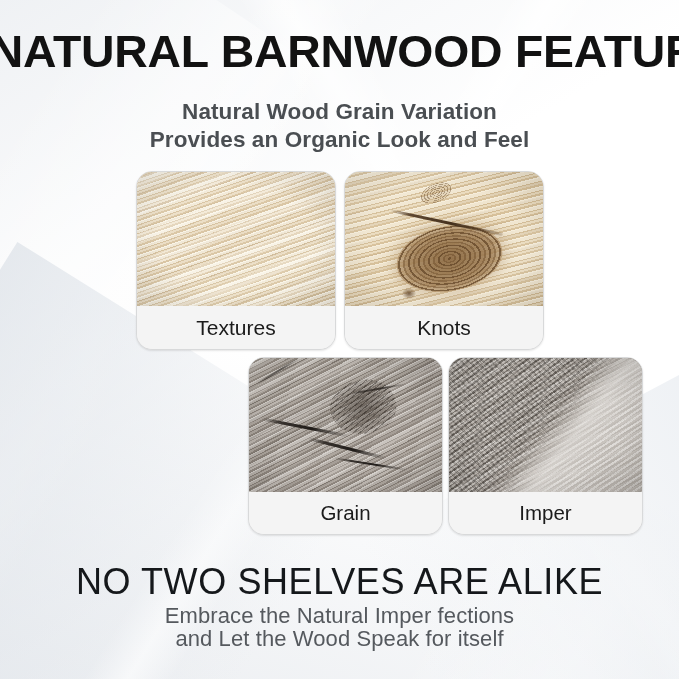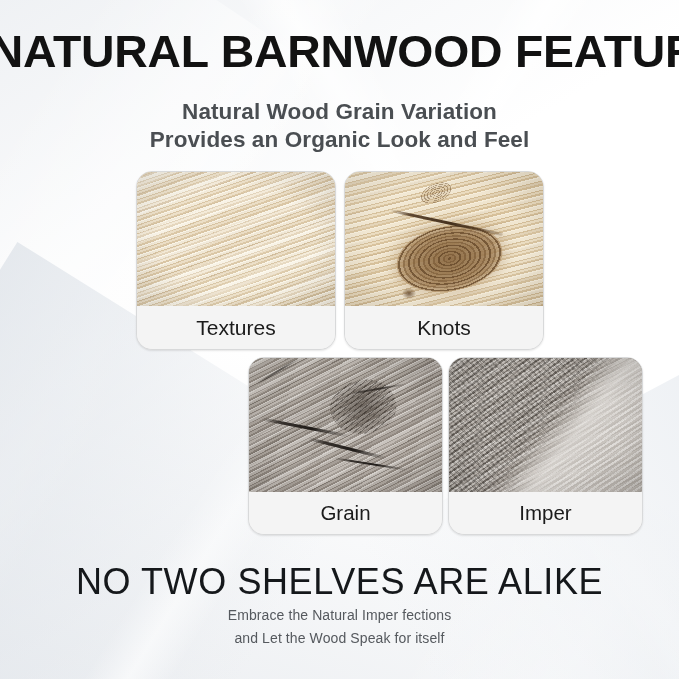--- a/index.html
+++ b/index.html
@@ -74,21 +74,21 @@
     font-weight:400;
     letter-spacing:.6px;
     color:#15181b;
     white-space:nowrap;
     transform:scaleX(1.0);
   }
 
   .bottom-sub {
     position:absolute; left:0; right:0; top:604px;
     text-align:center;
-    font-size:14px;
+    font-size:22px;
     font-weight:400;
     line-height:23px;
     color:#55595e;
     letter-spacing:.1px;
   }
   .bottom-sub div { white-space:nowrap; }
 
   
   .tile {
     position:absolute;

